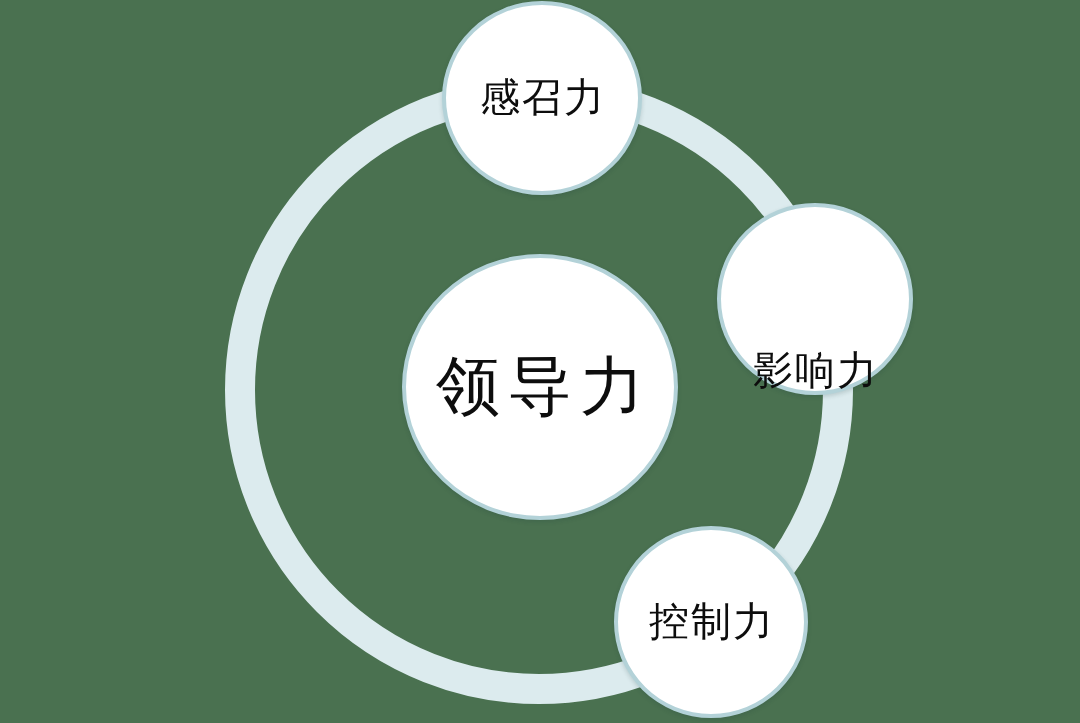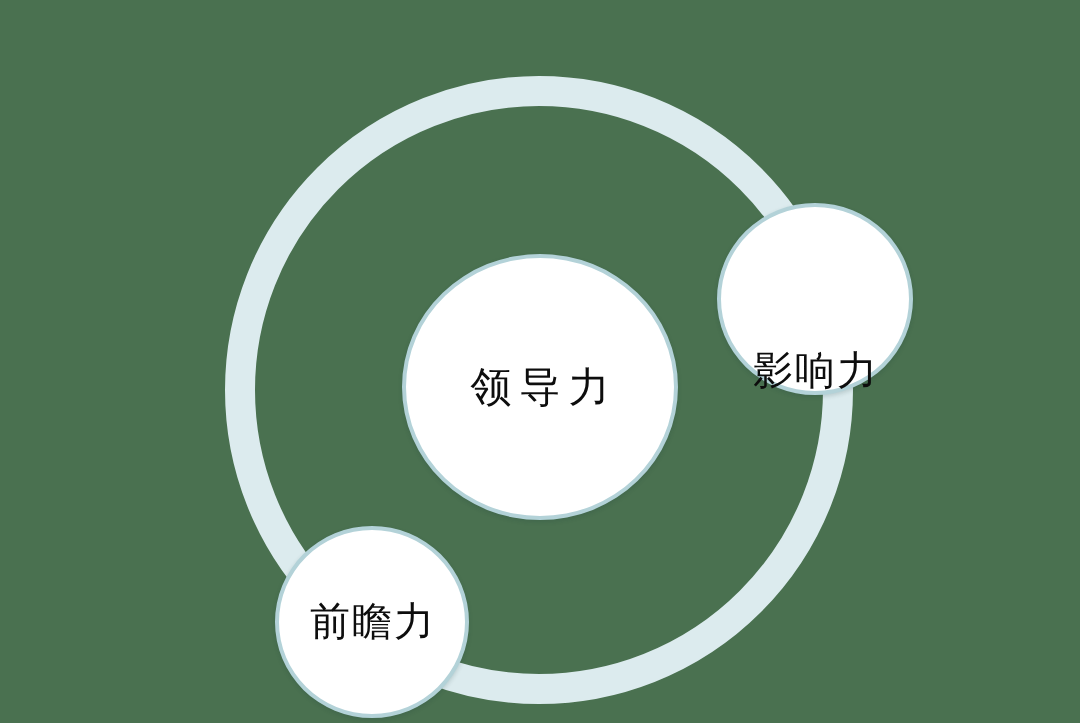--- a/index.html
+++ b/index.html
@@ -46,21 +46,21 @@
     text-align: center;
   }
   
   .node-center {
     left: 402px;
     top: 254px;
     width: 276px;
     height: 266px;
   }
   .node-center .label {
-    font-size: 41px;
+    font-size: 64px;
     letter-spacing: 8px;
     padding-left: 8px; 
   }
   
   .node-sat .label {
     font-size: 40px;
     letter-spacing: 2px;
     padding-left: 2px;
   }
   .node-top          { left: 442px; top: 1px;   width: 200px; height: 194px; }
@@ -75,24 +75,27 @@
 <div class="canvas">
 
   <svg class="ring-svg" viewBox="0 0 1080 723" aria-hidden="true">
     <circle cx="539" cy="390" r="299"></circle>
   </svg>
 
   <div class="node node-center">
     <span class="label">领导力</span>
   </div>
 
+  <div class="node node-sat node-top">
+    <span class="label">感召力</span>
+  </div>
 
   <div class="node node-sat node-right">
     <span class="label">影响力</span>
   </div>
 
+  <div class="node node-sat node-bottom-right">
+    <span class="label">控制力</span>
+  </div>
 
-  <div class="node node-sat node-bottom-left">
-    <span class="label">前瞻力</span>
-  </div>
 
 
 </div>
 
 </body></html>

